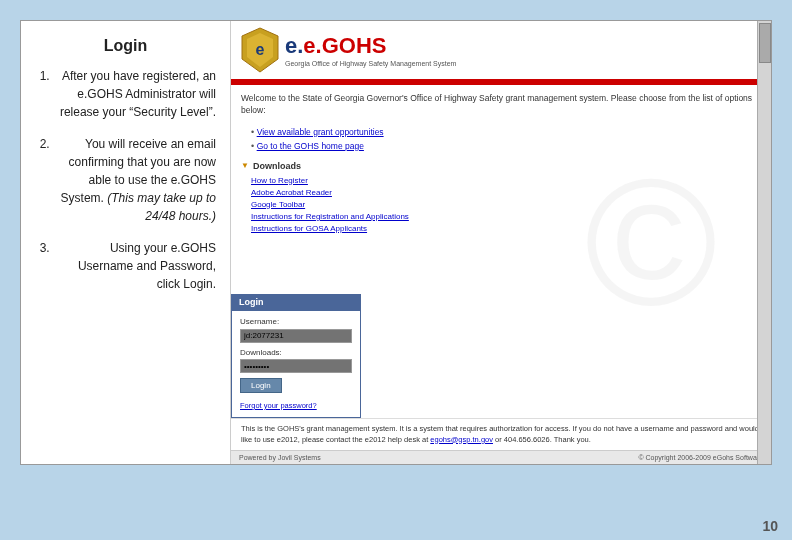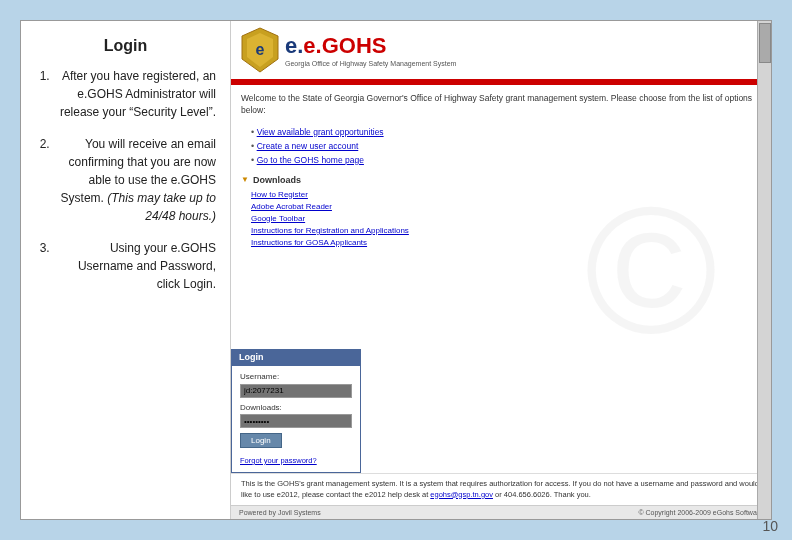--- a/index.html
+++ b/index.html
@@ -11,21 +11,21 @@
       font-size: 12px;
       overflow: hidden;
       position: relative;
     }
 
     .slide-container {
       position: absolute;
       top: 20px;
       left: 20px;
       width: 752px;
-      height: 500px;
+      height: 445px;
       background: white;
       border: 1px solid #999;
       display: flex;
       flex-direction: row;
     }
 
     
     .left-panel {
       width: 210px;
       min-width: 210px;
@@ -321,21 +321,21 @@
       z-index: 2;
     }
 
     
     .page-number {
       position: absolute;
       bottom: 6px;
       right: 14px;
       font-size: 14px;
       color: #555;
-      font-weight: normal;
+      font-weight: bold;
     }
   </style>
 </head>
 <body>
 
 <div class="slide-container">
 
   <div class="left-panel">
     <div class="login-title">Login</div>
     <ol>
@@ -379,21 +379,20 @@
 
       <div style="height:3px;background:#cc0000;width:100%;position:relative;z-index:2;"></div>
 
       <div class="main-content">
 
         <div class="content-left">
           <div class="welcome-text">Welcome to the State of Georgia Governor's Office of Highway Safety grant management system. Please choose from the list of options below:</div>
 
           <ul class="links-list">
             <li><a>View available grant opportunities</a></li>
-            <li><a>Create a new user account</a></li>
             <li><a>Go to the GOHS home page</a></li>
           </ul>
 
           <div class="downloads-section">
             <div class="downloads-header">Downloads</div>
             <ul class="download-links">
               <li><a>How to Register</a></li>
               <li><a>Adobe Acrobat Reader</a></li>
               <li><a>Google Toolbar</a></li>
               <li><a>Instructions for Registration and Applications</a></li>

